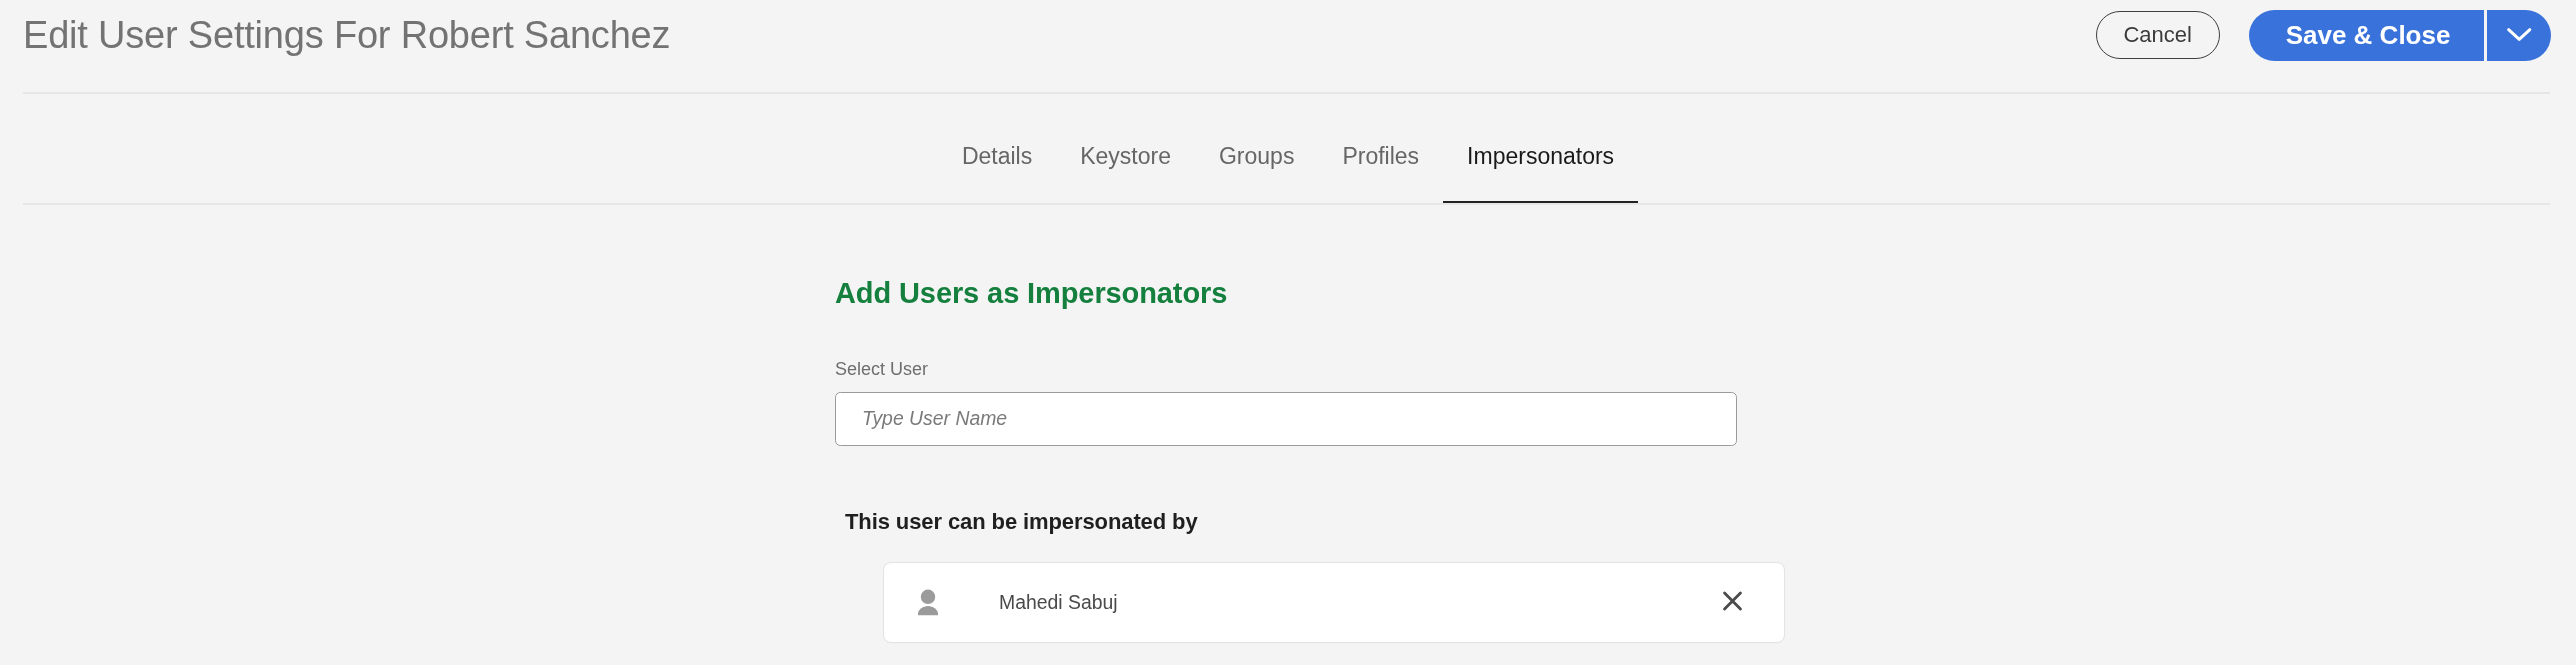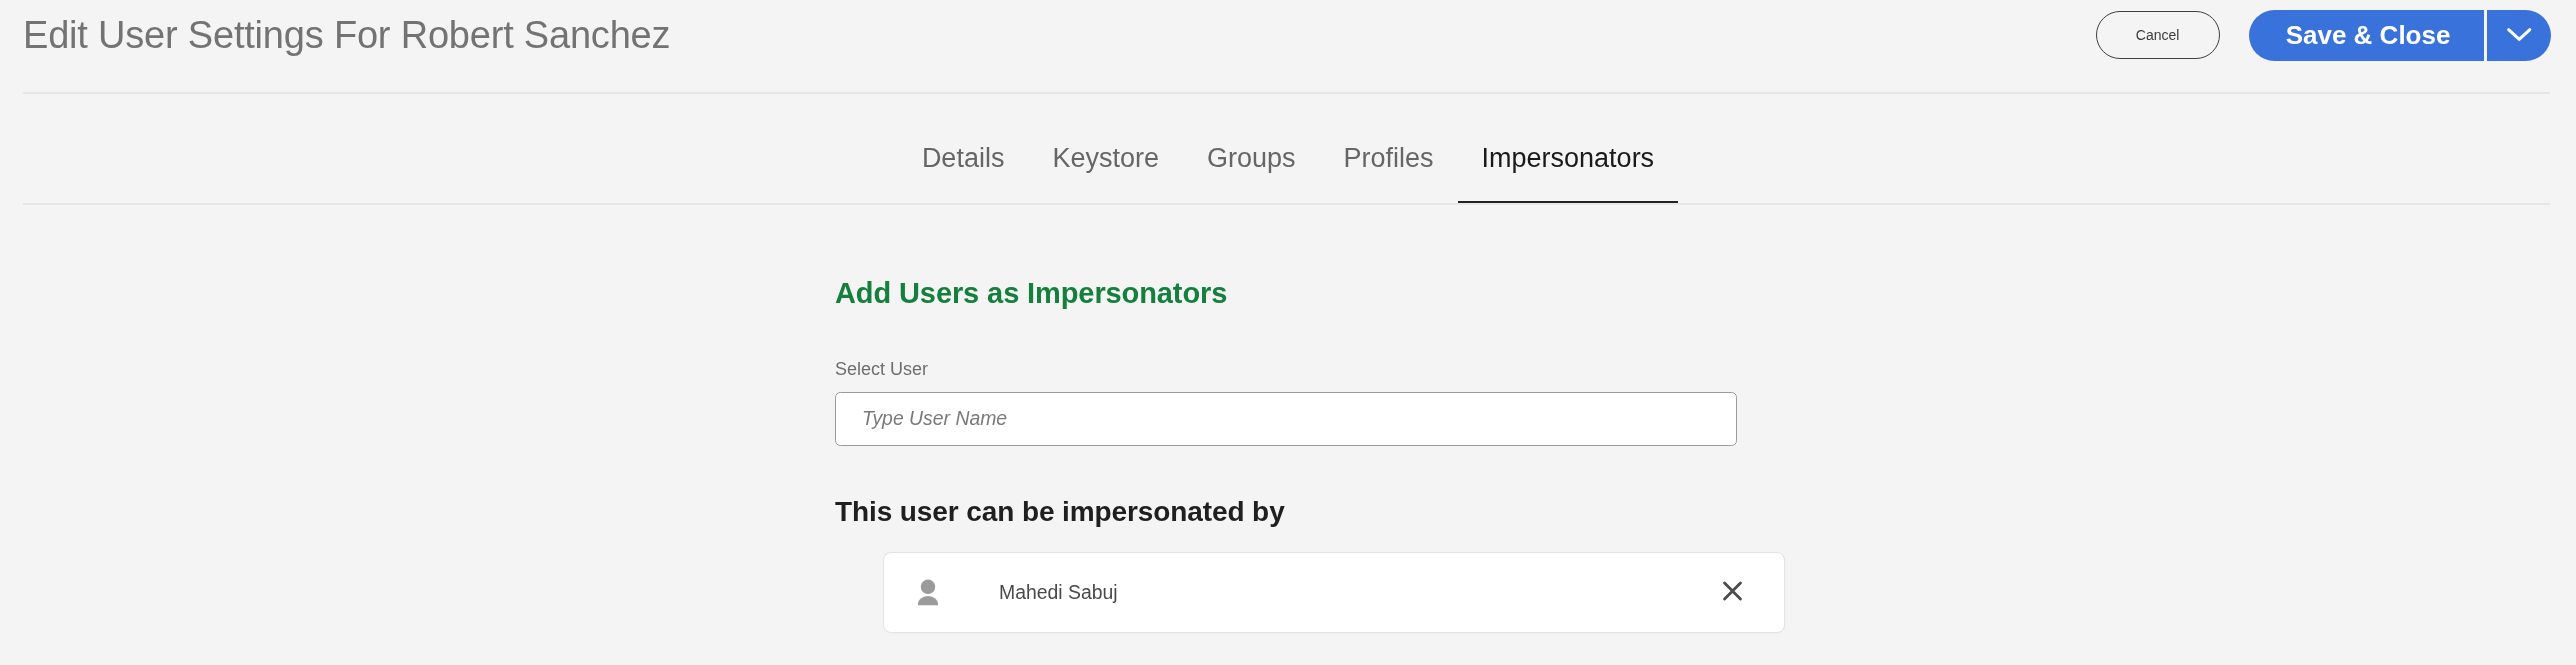--- a/index.html
+++ b/index.html
@@ -56,21 +56,21 @@
   }
   #cancel-button {
     height: 48px;
     min-width: 124px;
     padding: 0 23px;
     box-sizing: border-box;
     border: 1.8px solid #3f3f3f;
     border-radius: 24px;
     background: transparent;
     color: #3b3b3b;
-    font-size: 14px;
+    font-size: 22px;
     font-family: "Liberation Sans", sans-serif;
     display: flex;
     align-items: center;
     justify-content: center;
     cursor: pointer;
   }
   #save-split {
     display: flex;
     align-items: stretch;
     height: 51px;
@@ -124,21 +124,21 @@
     display: flex;
     align-items: flex-start;
     justify-content: center;
     gap: 0;
   }
   .tab {
     position: relative;
     height: 111px;
     padding: 49px 24px 0 24px;
     box-sizing: border-box;
-    font-size: 27px;
+    font-size: 23px;
     color: #666666;
     font-family: "Liberation Sans", sans-serif;
     white-space: nowrap;
     cursor: pointer;
     text-align: center;
   }
   .tab.active {
     color: #1a1a1a;
     font-weight: 400;
   }
@@ -197,23 +197,23 @@
     color: #333333;
     padding: 0 26px;
     outline: none;
   }
   #select-user-input::placeholder {
     color: #7a7a7a;
     font-style: italic;
   }
 
   #impersonated-by-heading {
-    margin: 0;
+    margin: 10px;
     padding-top: 53px;
-    font-size: 28px;
+    font-size: 22px;
     font-weight: 700;
     color: #1f1f1f;
     line-height: 26.5px;
     letter-spacing: -0.1px;
   }
 
   #impersonator-list {
     margin-top: 27px;
     padding-left: 48px;
   }

